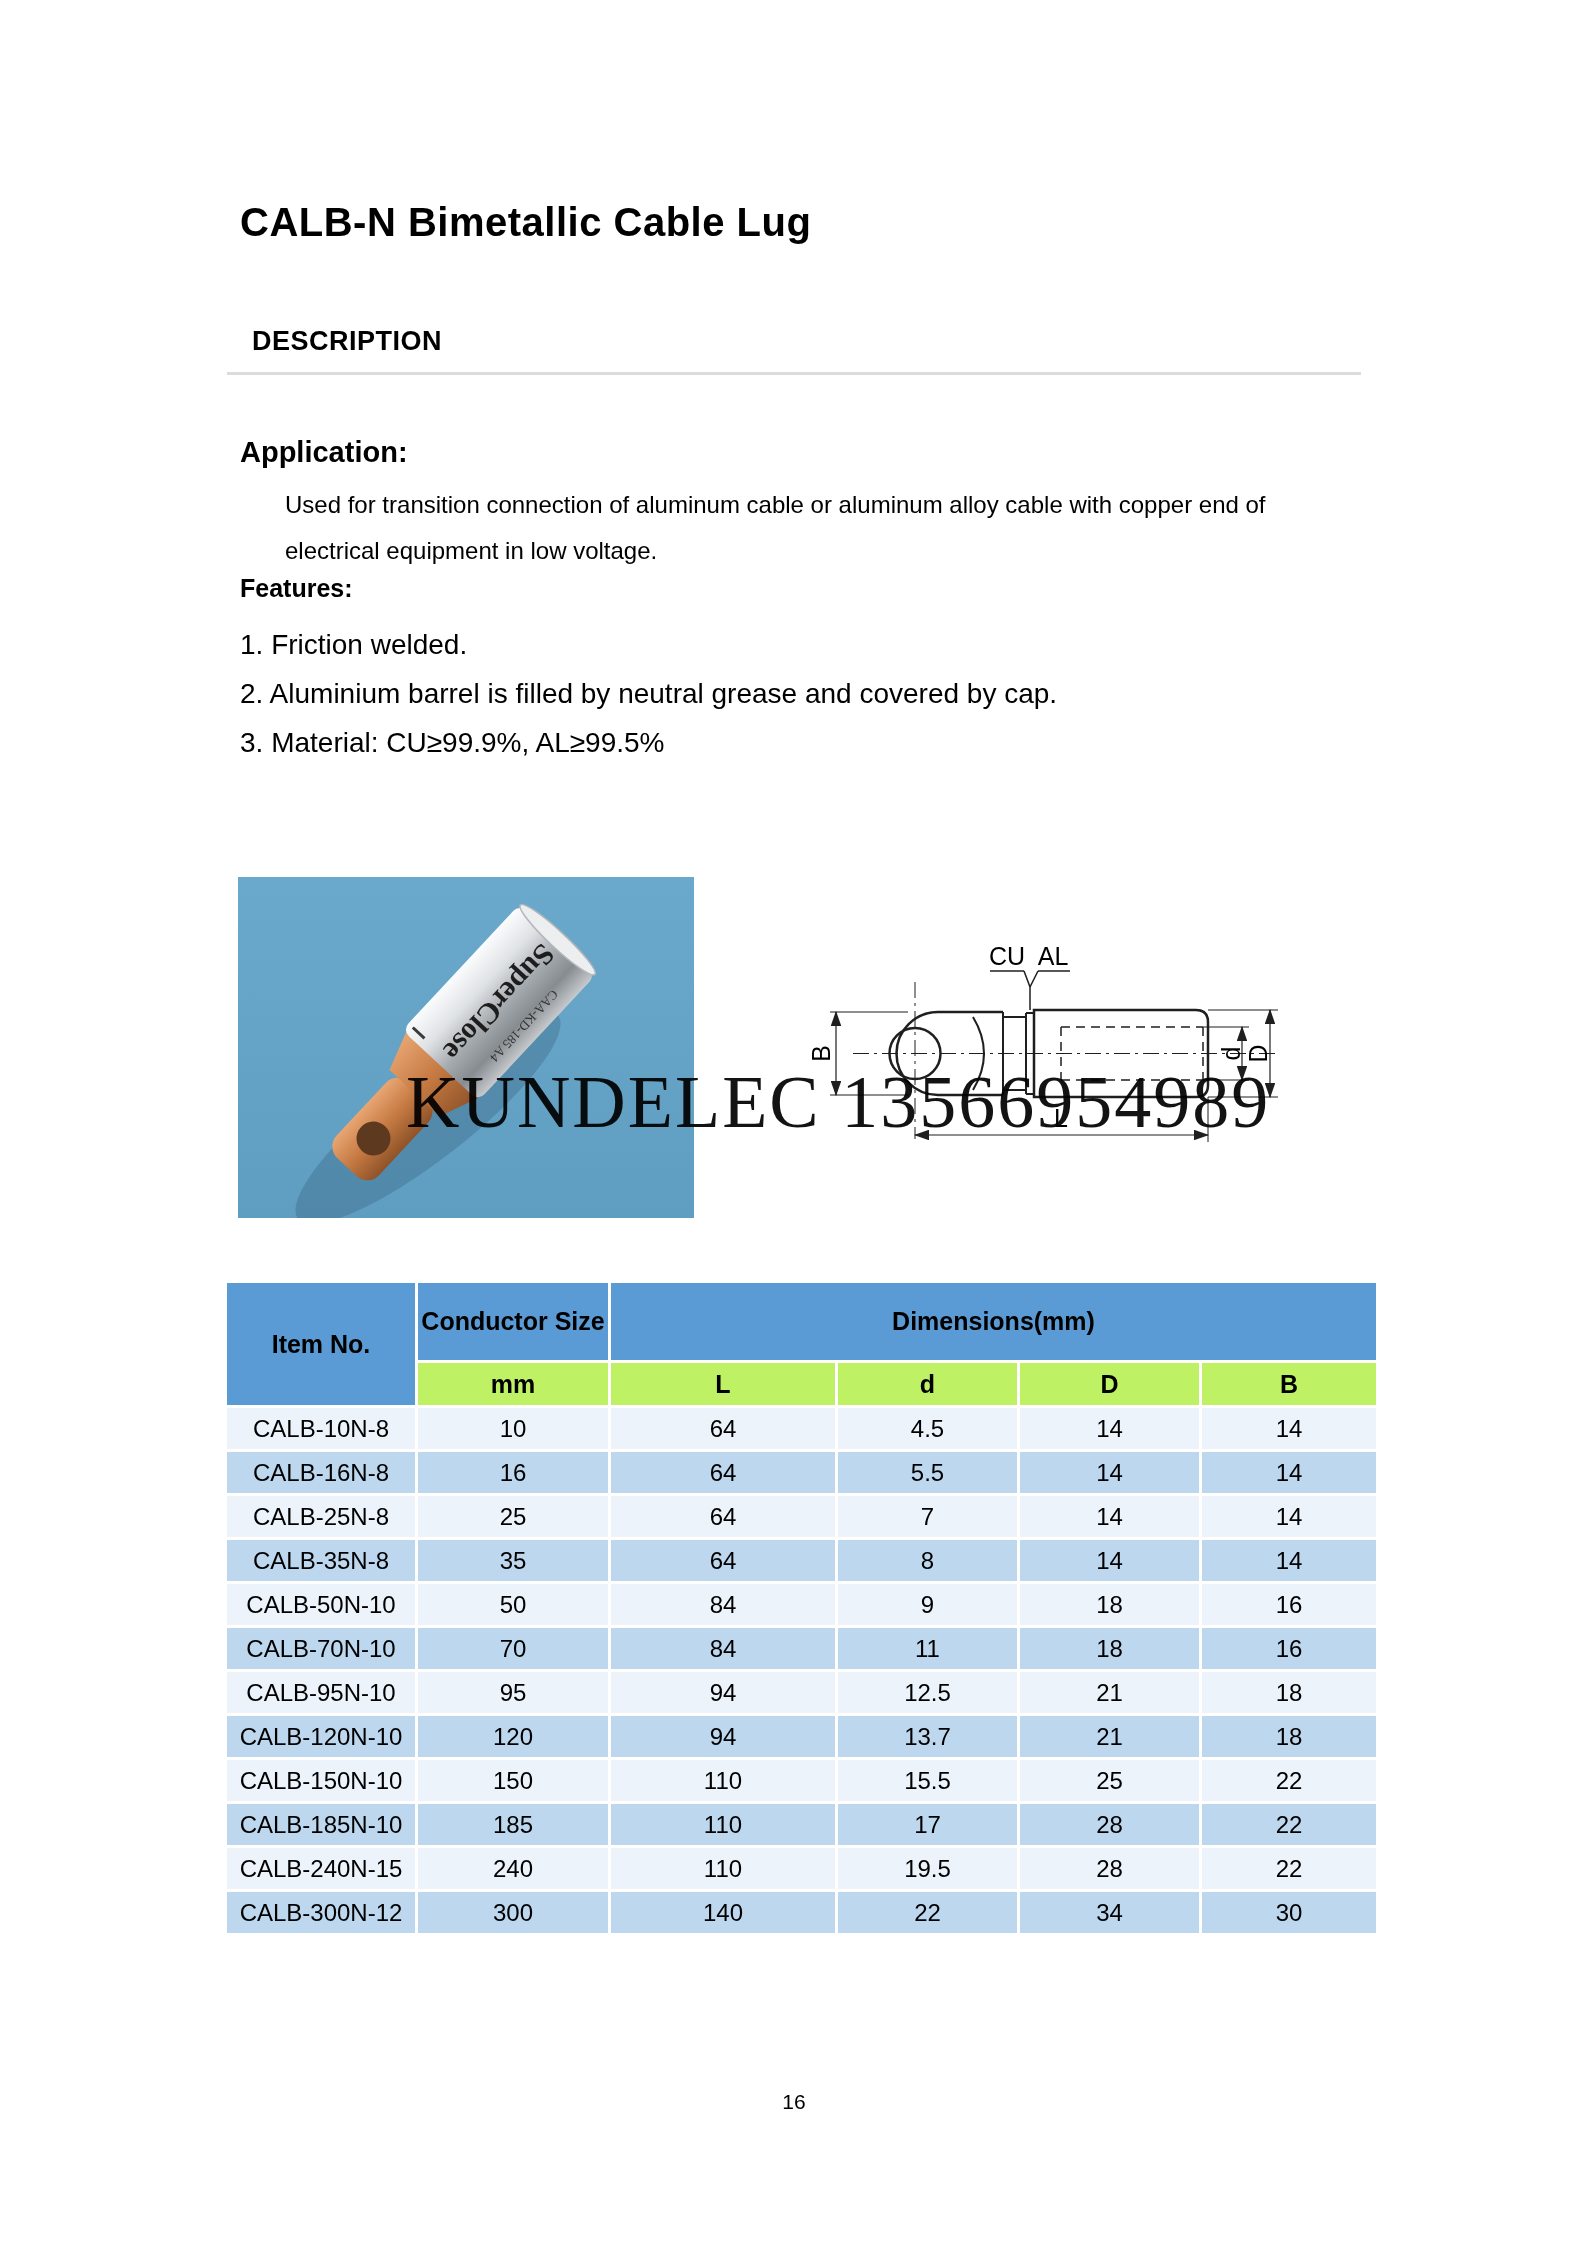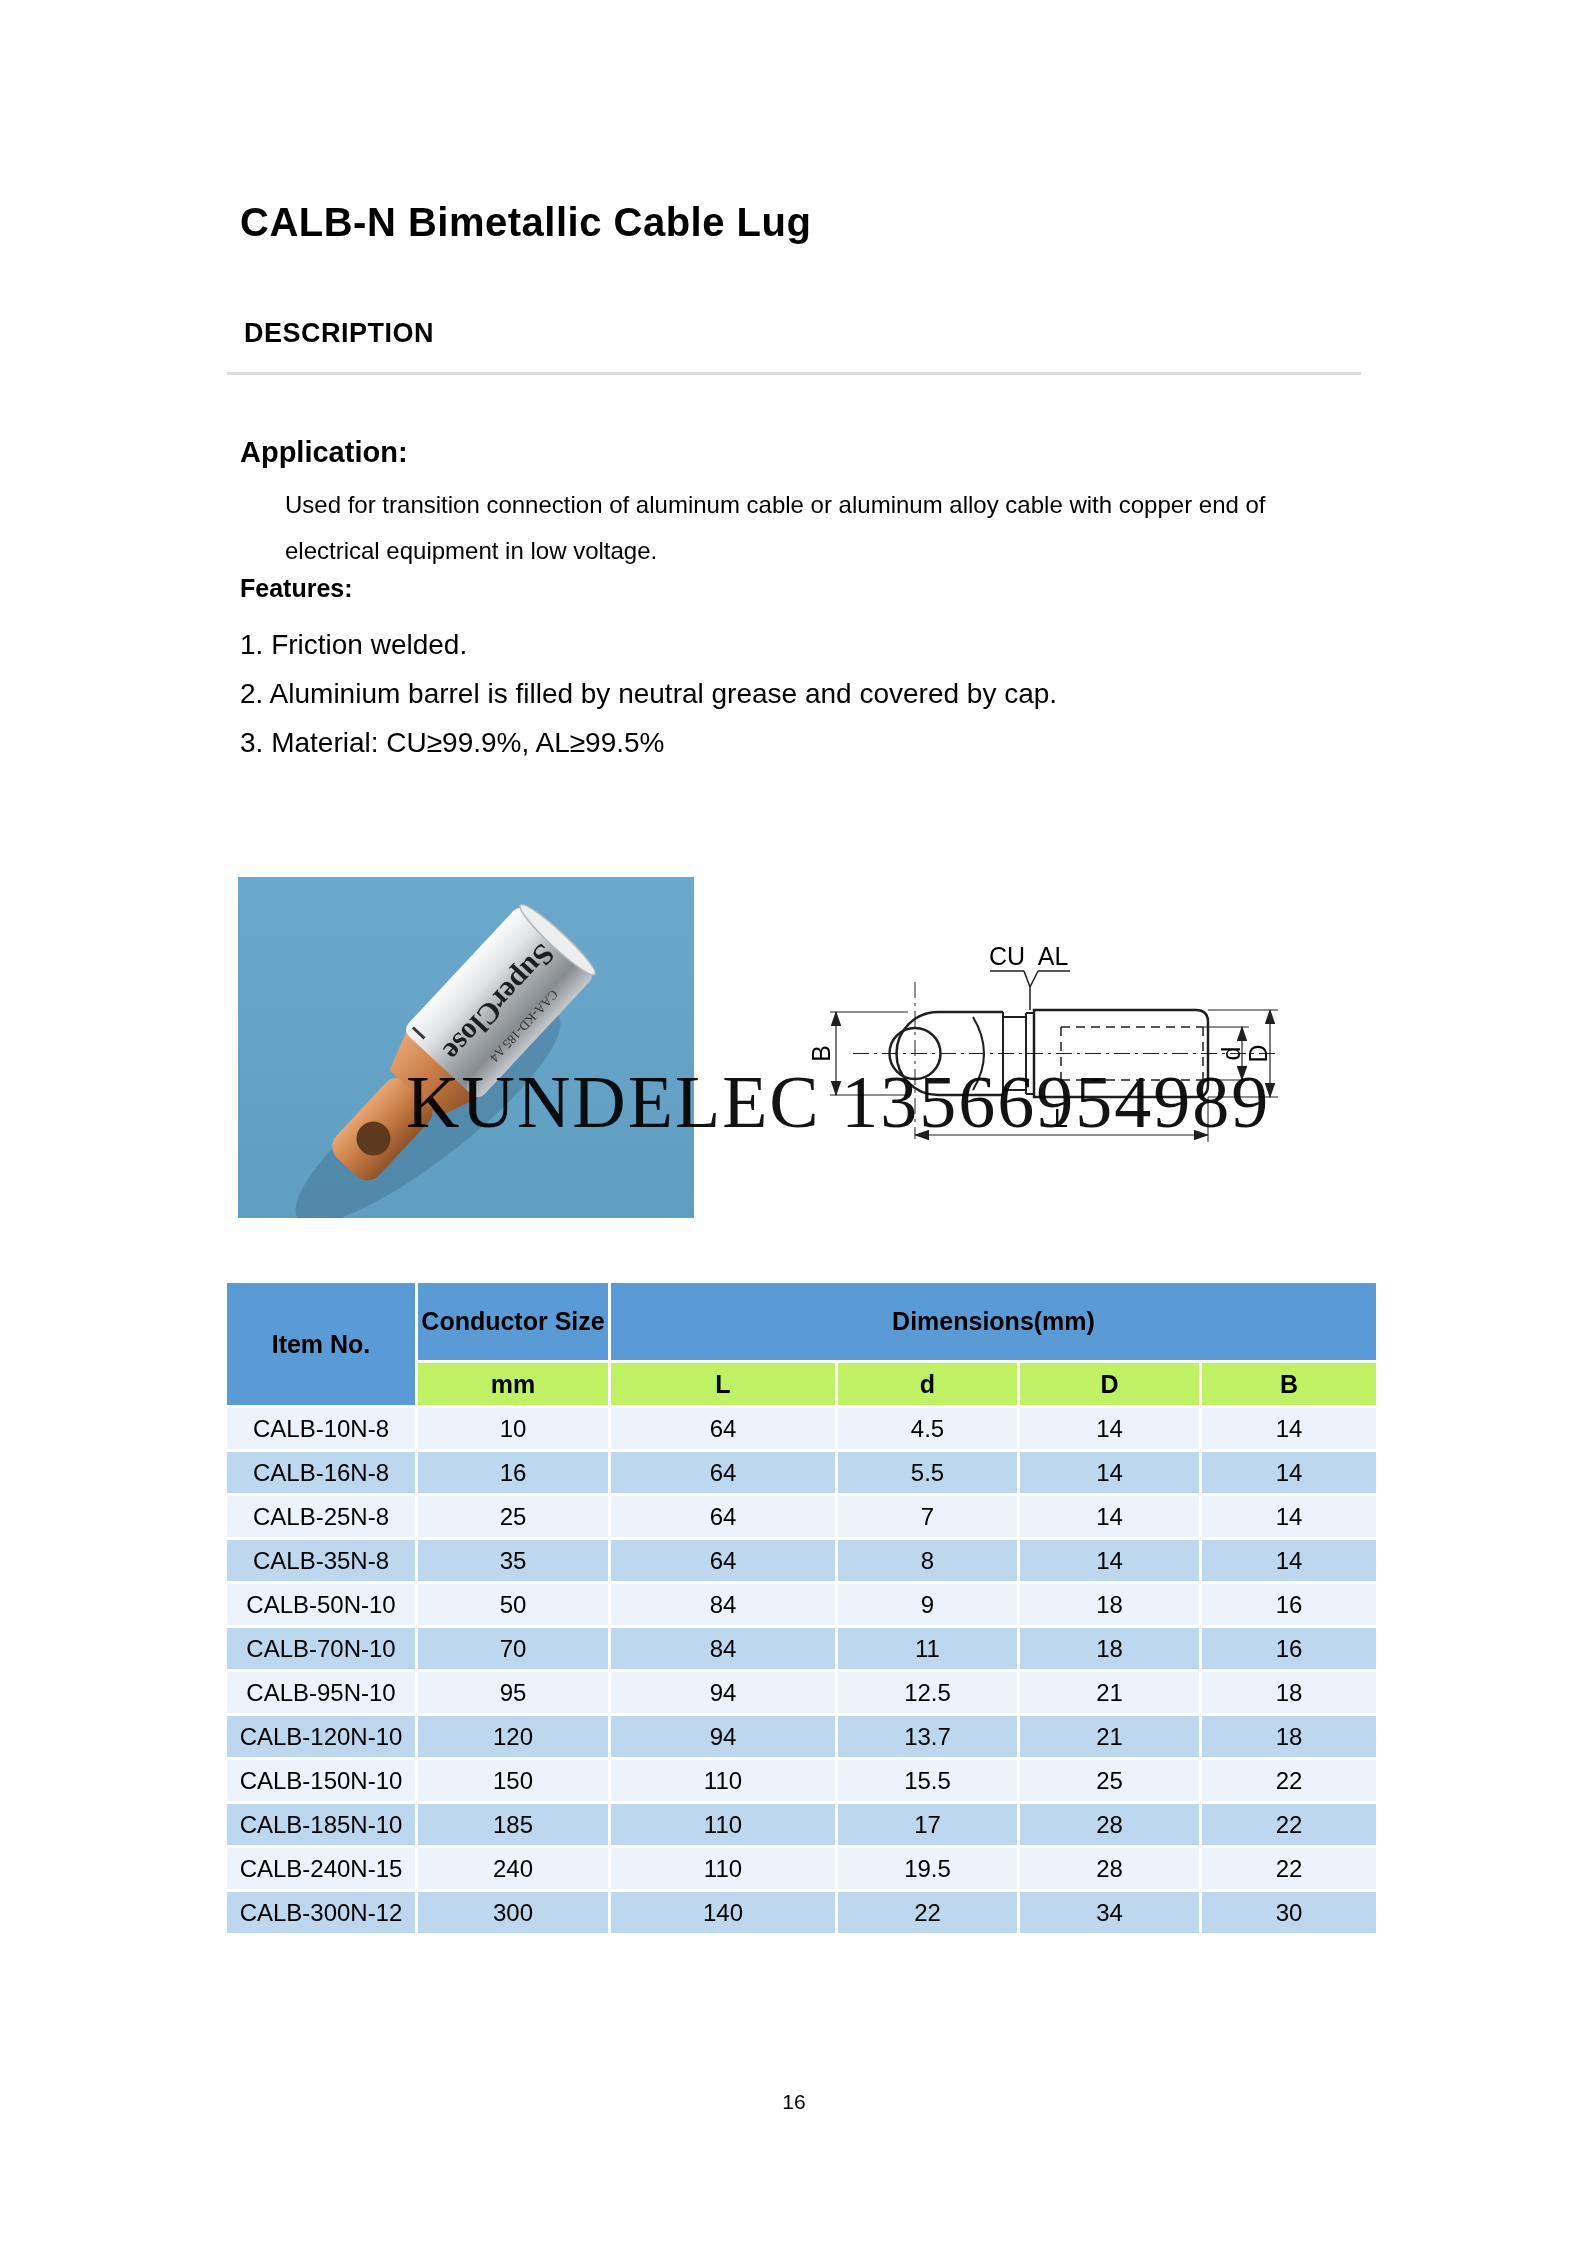--- a/index.html
+++ b/index.html
@@ -42,21 +42,21 @@
   .pagenum{left:0;top:2090px;width:1588px;text-align:center;font-size:21px;}
   .dimlabel{font-family:"Liberation Sans",sans-serif;font-size:25px;}
   .dwg-line{stroke:#1f1f1f;fill:none;}
 </style>
 </head>
 <body>
 
 <div class="page">
 
   <h1 class="abs page-title" style="margin:0">CALB-N Bimetallic Cable Lug</h1>
-  <h2 class="abs section-heading" style="margin:4px">DESCRIPTION</h2>
+  <h2 class="abs section-heading" style="margin:12px">DESCRIPTION</h2>
   <div class="abs rule"></div>
 
   <p class="abs app-label" style="margin:0">Application:</p>
   <p class="abs app-text" style="margin:0">Used for transition connection of aluminum cable or aluminum alloy cable with copper end of electrical equipment in low voltage.</p>
 
   <p class="abs feat-label" style="margin:0">Features:</p>
   <div class="abs features">
     <p>1. Friction welded.</p>
     <p>2. Aluminium barrel is filled by neutral grease and covered by cap.</p>
     <p>3. Material: CU≥99.9%, AL≥99.5%</p>

